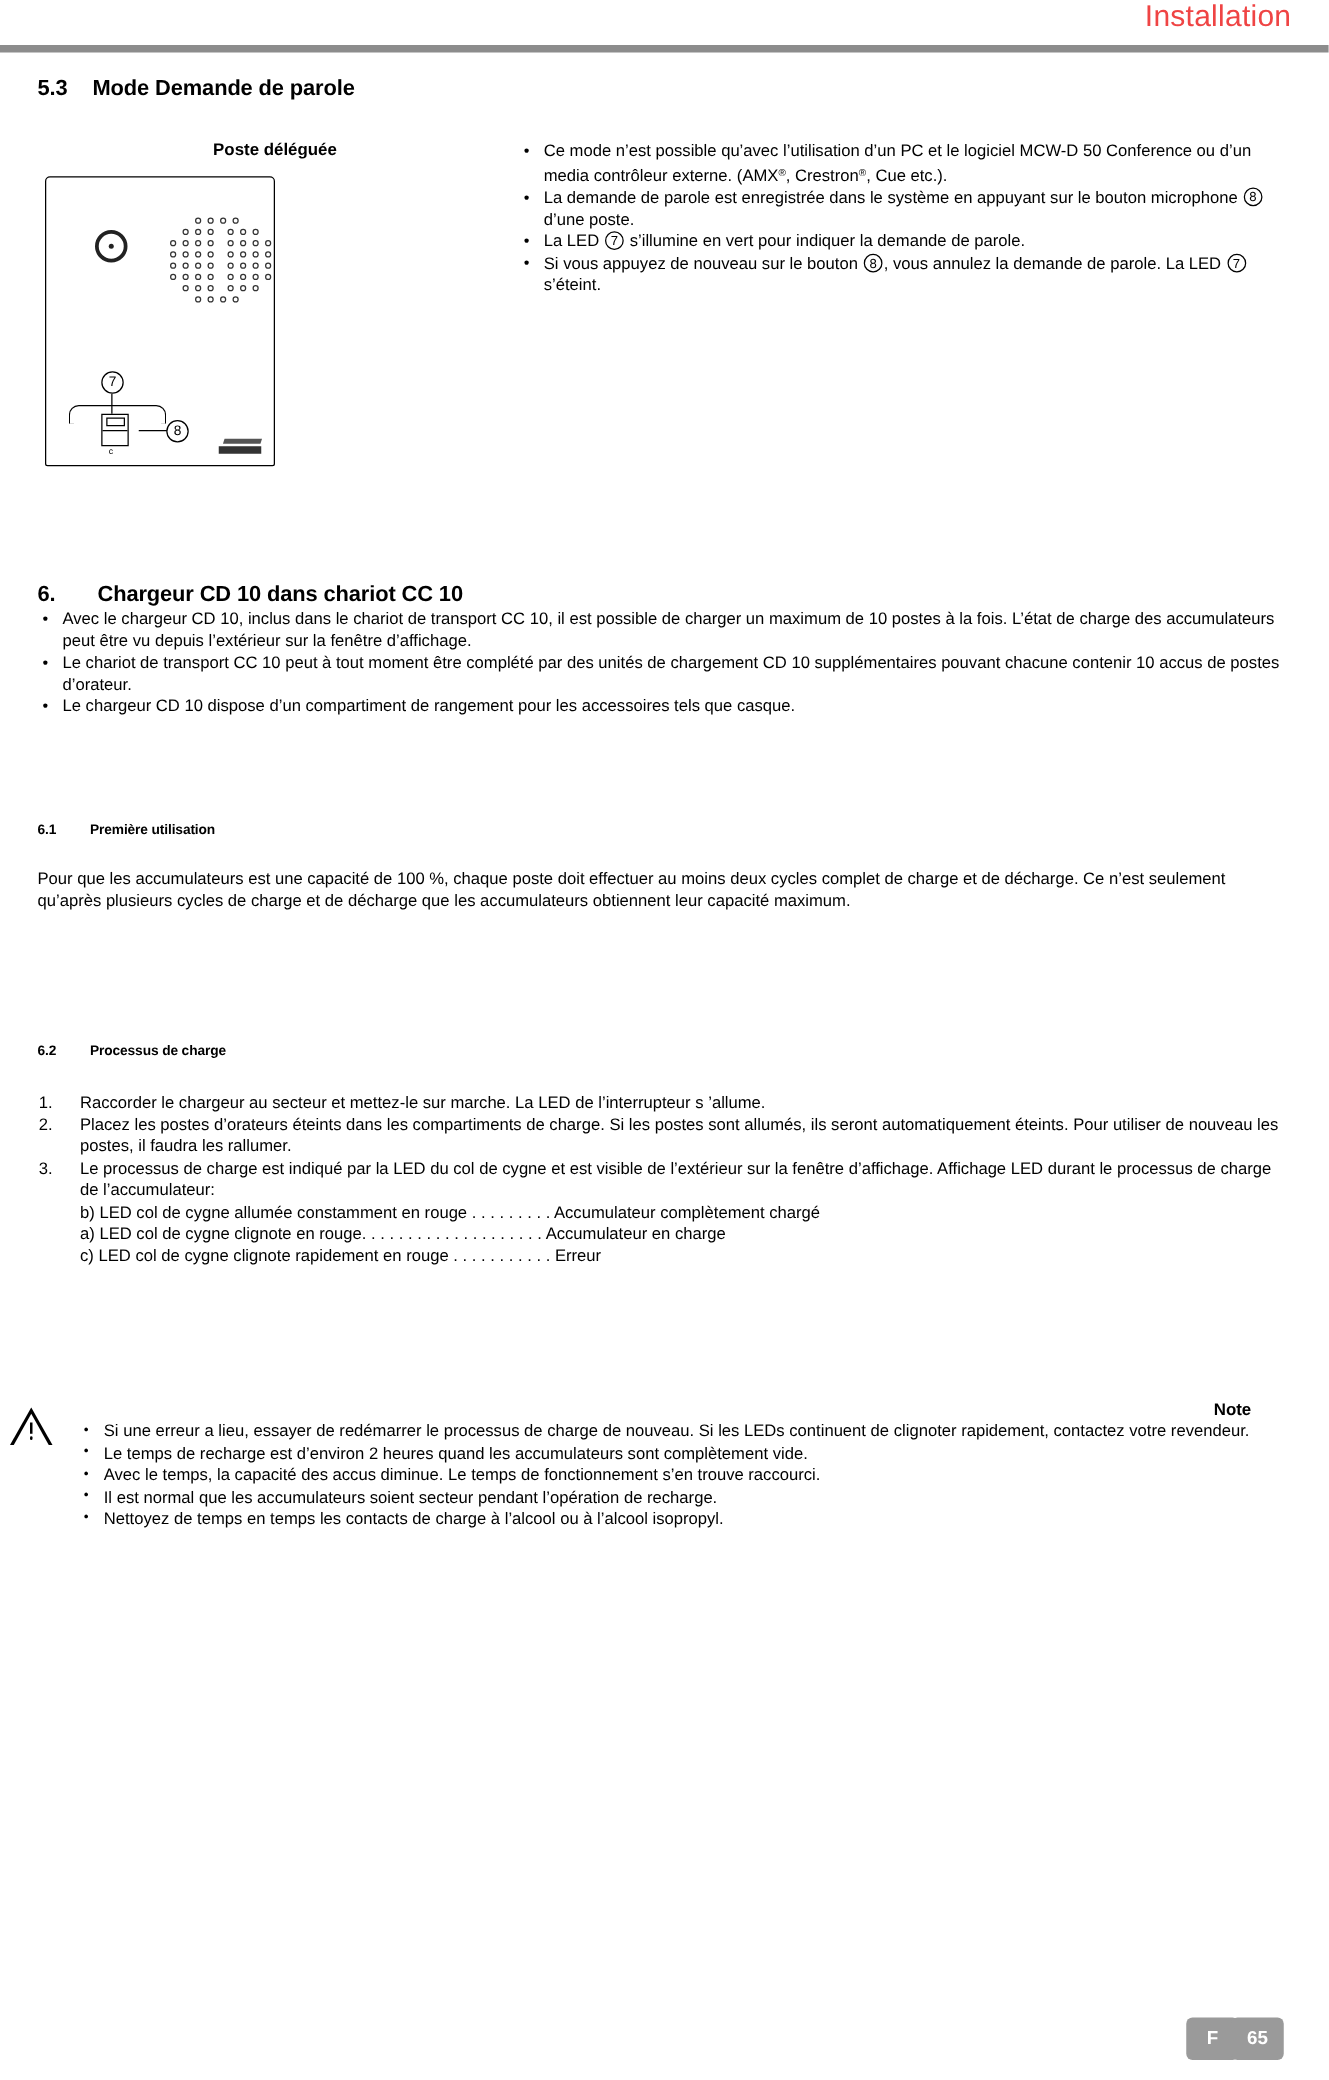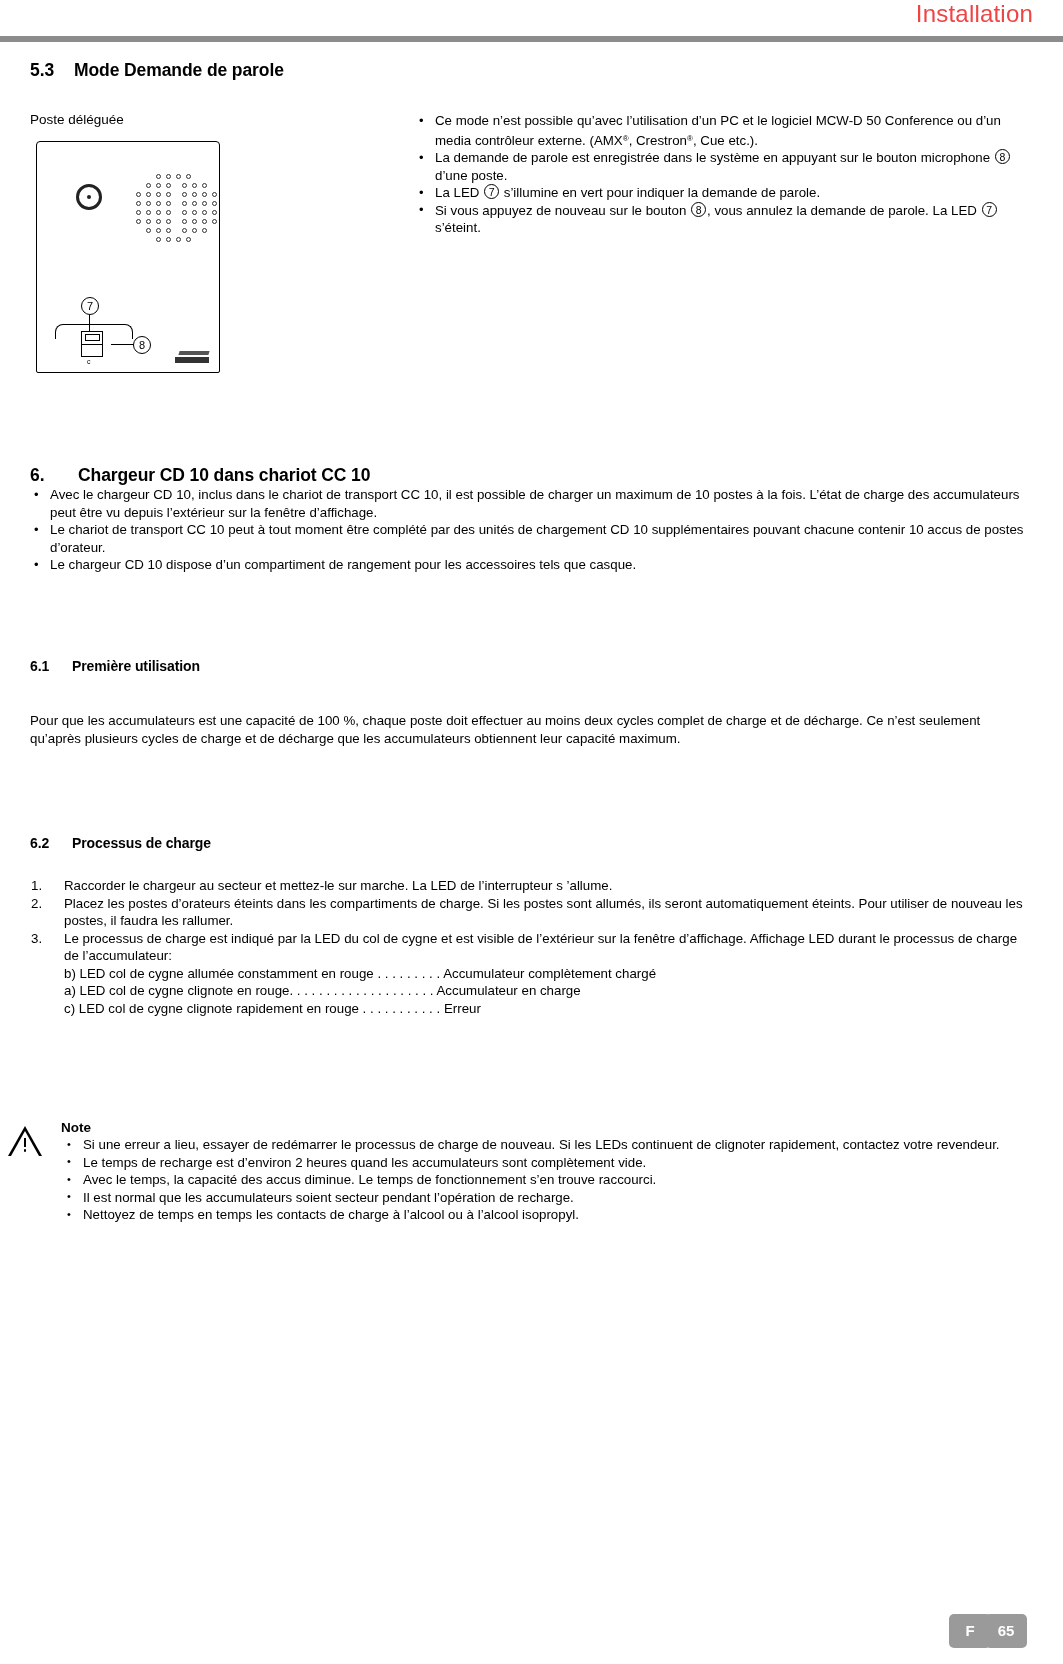--- a/index.html
+++ b/index.html
@@ -50,21 +50,21 @@
     width: 1003px;
   }
 
   h2.section-heading {
     font-size: 17.5px;
     font-weight: bold;
     margin: 0;
     letter-spacing: -0.1px;
   }
   h3.sub-heading {
-    font-size: 14px;
+    font-size: 11px;
     font-weight: bold;
     margin: 0;
     letter-spacing: -0.1px;
   }
   .heading-num {
     display: inline-block;
   }
 
   p, li, div.txt {
     font-size: 13.3px;
@@ -88,22 +88,23 @@
     width: 380px;
   }
   .col-right {
     position: absolute;
     left: 385px;
     top: 0;
     width: 618px;
   }
   .bold-label {
     font-size: 13.5px;
-    font-weight: normal;
+    font-weight: bold;
     margin: 0 0 14px 0;
+    text-align: center;
   }
 
   
   ul.bl {
     list-style: none;
     margin: 0;
     padding: 0;
   }
   ul.bl > li {
     position: relative;
@@ -299,21 +300,21 @@
     background: #333;
   }
 
   
   .sec6 { position: absolute; top: 415px; left: 0; width: 1003px; }
   .sec6 .hnum { display:inline-block; width: 48px; }
   .sec6-list { margin-top: 25px; }
 
   .sec61 { position: absolute; top: 608px; left: 0; width: 1003px; }
   .sec61 .hnum { display:inline-block; width: 42px; }
-  .sec61 p { margin: 38px 0 0 0; }
+  .sec61 p { margin: 24px 0 0 0; }
 
   .sec62 { position: absolute; top: 785px; left: 0; width: 1003px; }
   .sec62 .hnum { display:inline-block; width: 42px; }
 
   ol.nl {
     list-style: none;
     margin: 26px 0 0 0;
     padding: 0;
   }
   ol.nl > li {
@@ -379,20 +380,21 @@
   .note-body {
     position: absolute;
     left: 53px;
     top: 0;
     width: 940px;
   }
   .note-title {
     font-size: 13.5px;
     font-weight: bold;
     margin: 0 0 1px 0;
+    text-align: right;
   }
   .note-body ul.bl > li::before {
     content: "\2022";
     left: 6px;
     font-size: 11px;
   }
   .note-body ul.bl > li { padding-left: 22px; }
 
   
   .footer {

